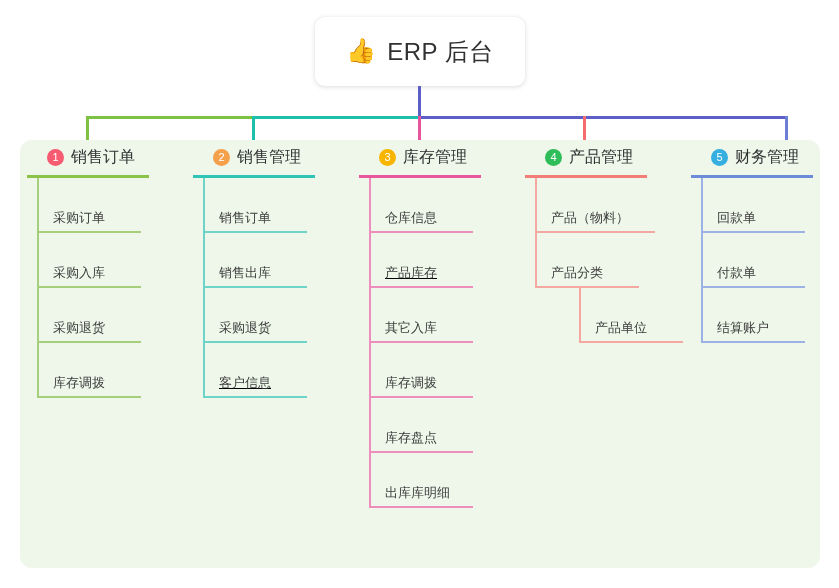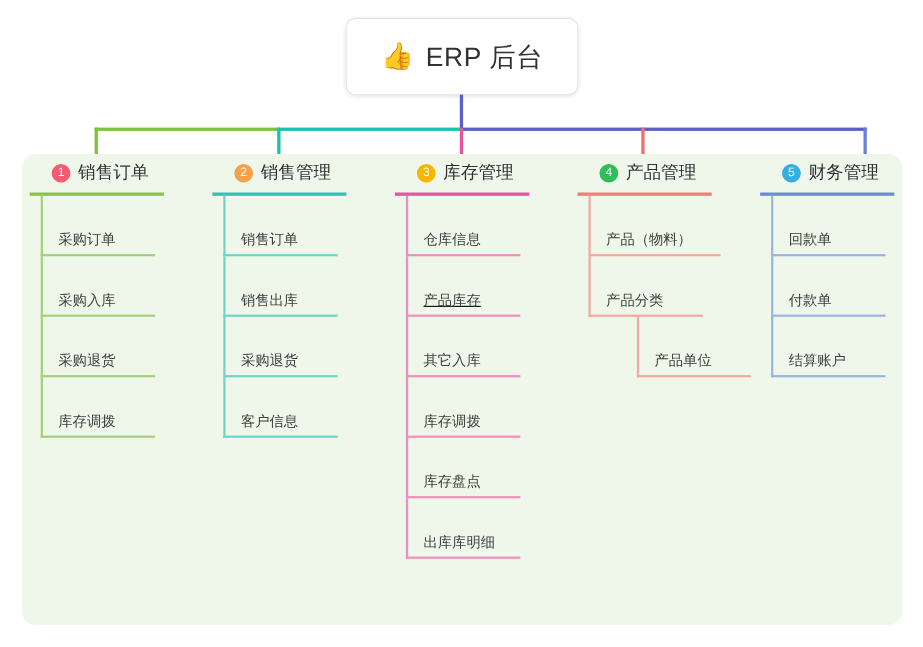--- a/index.html
+++ b/index.html
@@ -179,21 +179,21 @@
   <div class="col-items">
     <div class="item" style="border-color:#6fd4c8;">
       <span class="item-label">销售订单</span>
     </div>
     <div class="item" style="border-color:#6fd4c8;">
       <span class="item-label">销售出库</span>
     </div>
     <div class="item" style="border-color:#6fd4c8;">
       <span class="item-label">采购退货</span>
     </div>
-    <div class="item" style="border-color:#6fd4c8;">
+    <div class="item" style="border-color:#6fd4c8;text-decoration:underline;">
       <span class="item-label">客户信息</span>
     </div>
   </div>
 </div>
 
 <div class="column" style="left:359px;">
   <div class="col-header">
     <span class="badge" style="background:#f7b500;">3</span>
     <span class="col-title">库存管理</span>
   </div>

